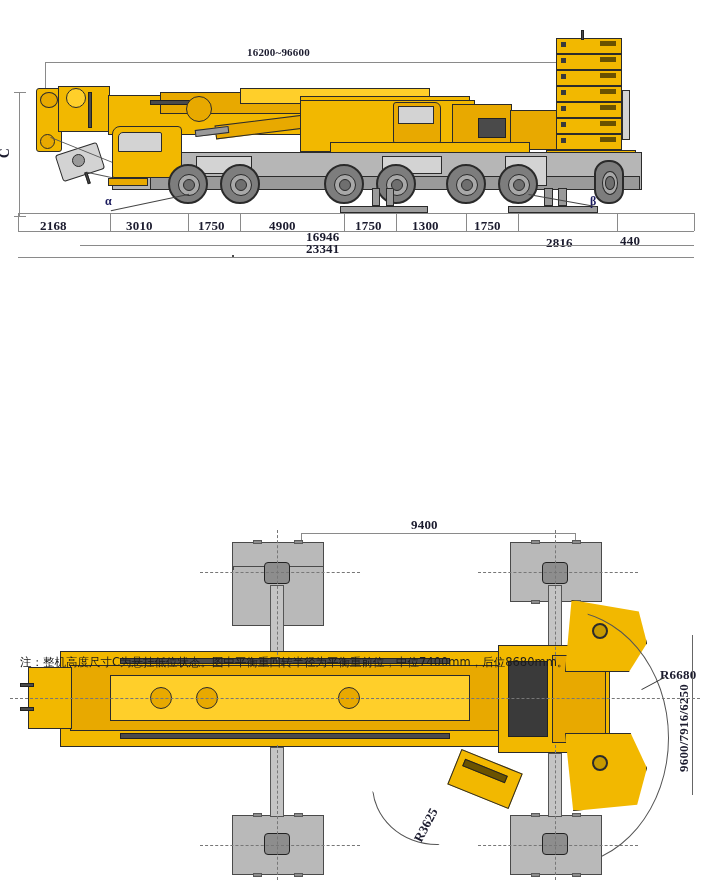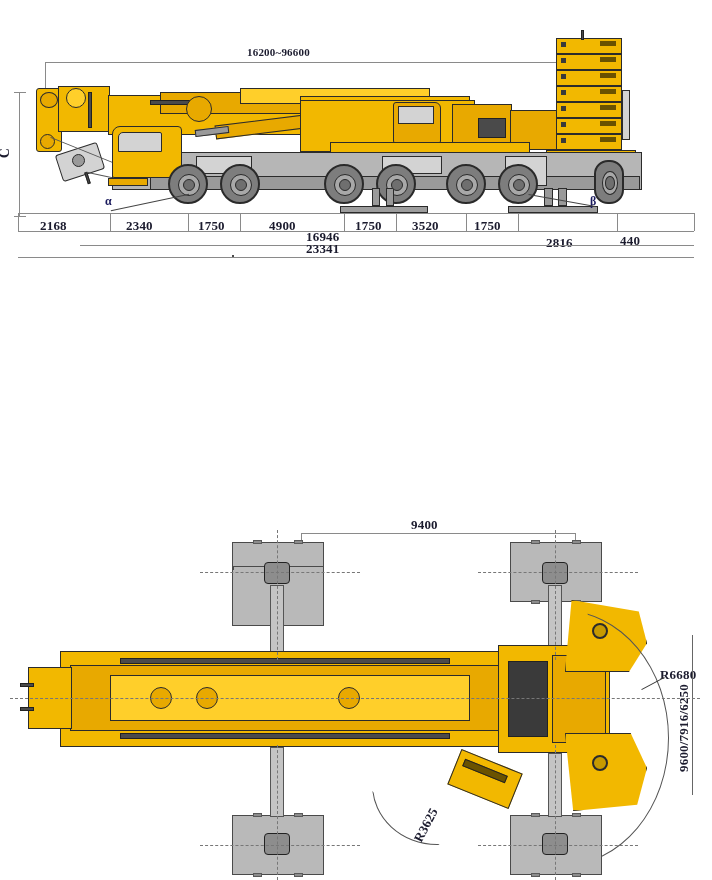--- a/index.html
+++ b/index.html
@@ -201,25 +201,25 @@
     <div class="tick" style="left:188px;top:213px;height:18px;"></div>
     <div class="tick" style="left:240px;top:213px;height:18px;"></div>
     <div class="tick" style="left:344px;top:213px;height:18px;"></div>
     <div class="tick" style="left:396px;top:213px;height:18px;"></div>
     <div class="tick" style="left:466px;top:213px;height:18px;"></div>
     <div class="tick" style="left:518px;top:213px;height:18px;"></div>
     <div class="tick" style="left:617px;top:213px;height:18px;"></div>
     <div class="tick" style="left:694px;top:213px;height:18px;"></div>
 
     <div class="dim-text" style="left:40px;top:218px;font-size:13px;">2168</div>
-    <div class="dim-text" style="left:126px;top:218px;font-size:13px;">2340</div>
+    <div class="dim-text" style="left:126px;top:218px;font-size:13px;">3010</div>
     <div class="dim-text" style="left:198px;top:218px;font-size:13px;">1750</div>
     <div class="dim-text" style="left:269px;top:218px;font-size:13px;">4900</div>
     <div class="dim-text" style="left:355px;top:218px;font-size:13px;">1750</div>
-    <div class="dim-text" style="left:412px;top:218px;font-size:13px;">3520</div>
+    <div class="dim-text" style="left:412px;top:218px;font-size:13px;">1300</div>
     <div class="dim-text" style="left:474px;top:218px;font-size:13px;">1750</div>
     <div class="dim-text" style="left:546px;top:235px;font-size:13px;">2816</div>
     <div class="dim-text" style="left:620px;top:233px;font-size:13px;">440</div>
 
     <div class="dline h" style="left:80px;top:245px;width:614px;"></div>
     <div class="dim-text" style="left:306px;top:229px;font-size:13px;">16946</div>
     <div class="dline h" style="left:18px;top:257px;width:676px;"></div>
     <div class="dim-text" style="left:306px;top:241px;font-size:13px;">23341</div>
   </div>
 
@@ -310,18 +310,19 @@
     <div class="centerline" style="left:200px;top:317px;width:160px;"></div>
     <div class="centerline" style="left:478px;top:317px;width:160px;"></div>
     <div class="centerline" style="left:200px;top:590px;width:160px;"></div>
     <div class="centerline" style="left:478px;top:590px;width:160px;"></div>
     <div class="centerline v" style="left:277px;top:275px;height:130px;"></div>
     <div class="centerline v" style="left:555px;top:275px;height:130px;"></div>
     <div class="centerline v" style="left:277px;top:490px;height:135px;"></div>
     <div class="centerline v" style="left:555px;top:490px;height:135px;"></div>
   </div>
 
+  <div id="note">注：整机高度尺寸C为悬挂低位状态。图中平衡重回转半径为平衡重前位，中位7400mm，后位8680mm。</div>
 
   <div class="tbl-wrap">
     
   </div>
 
 </div>
 
 </body></html>

